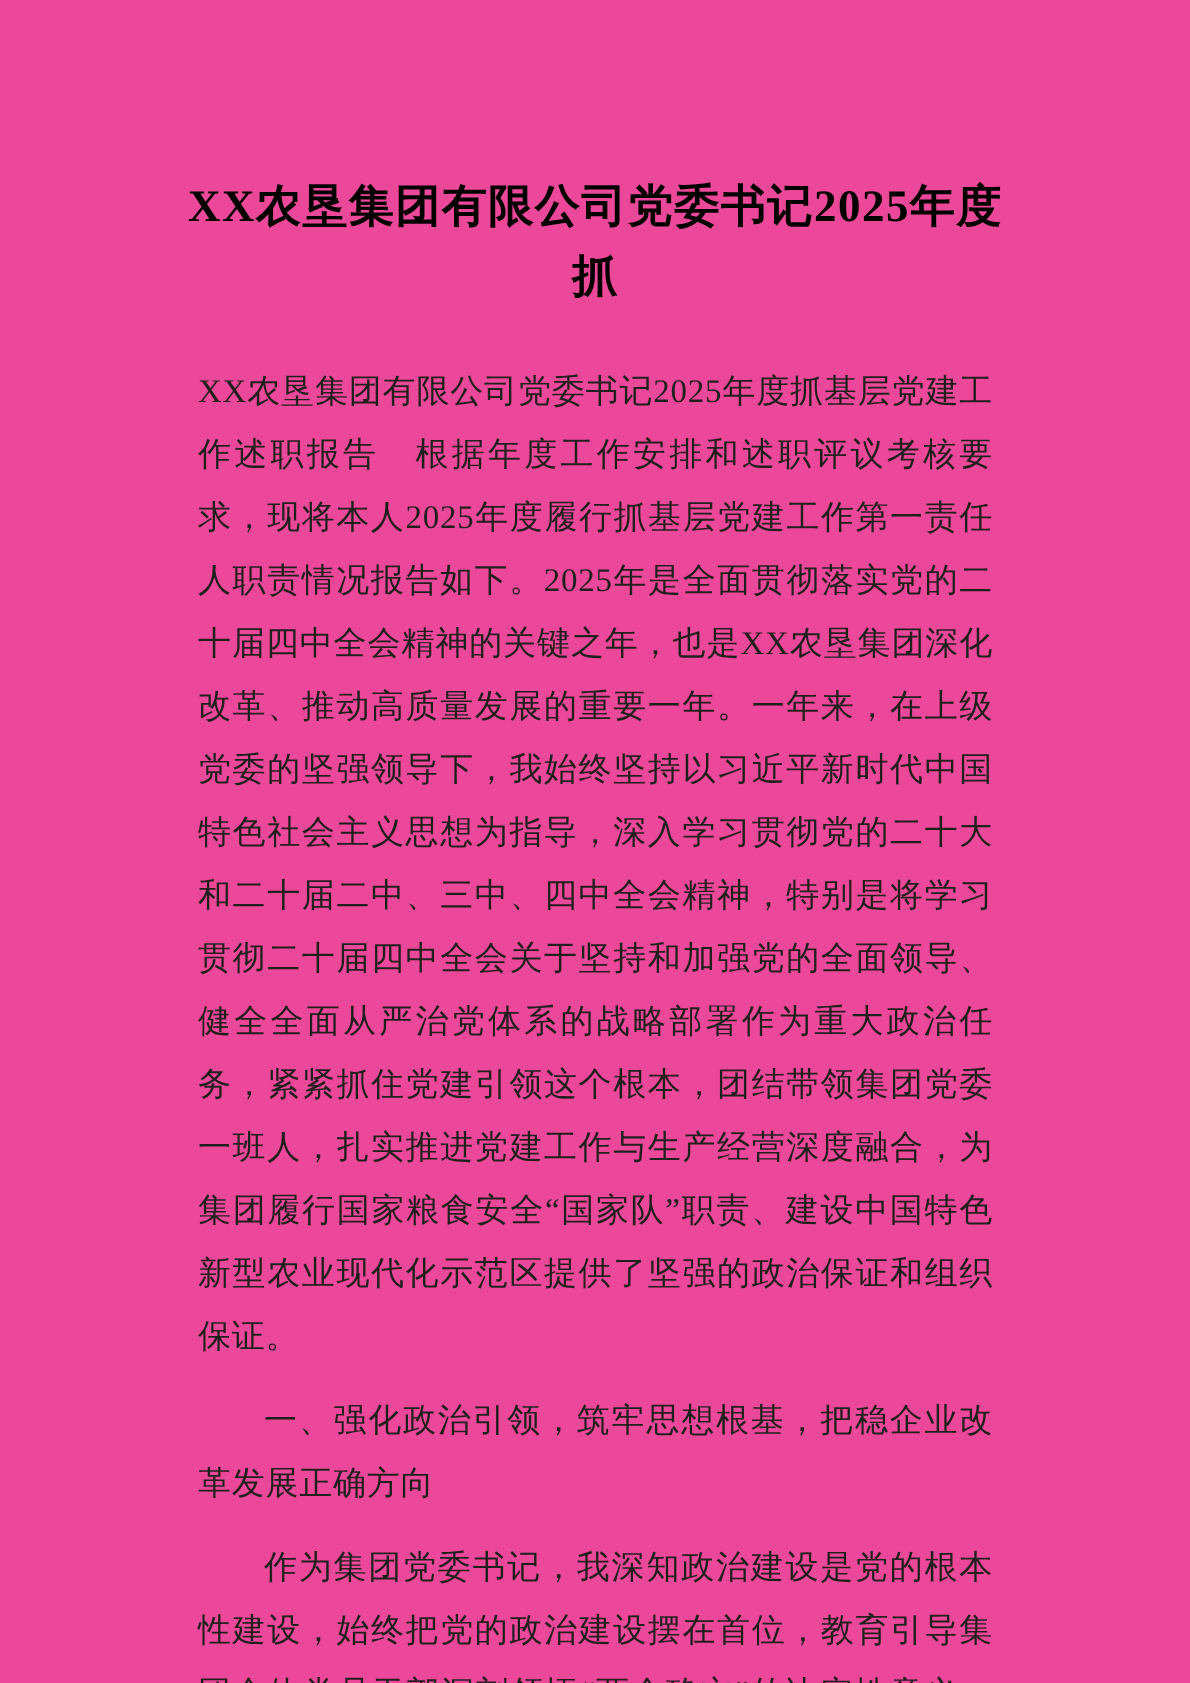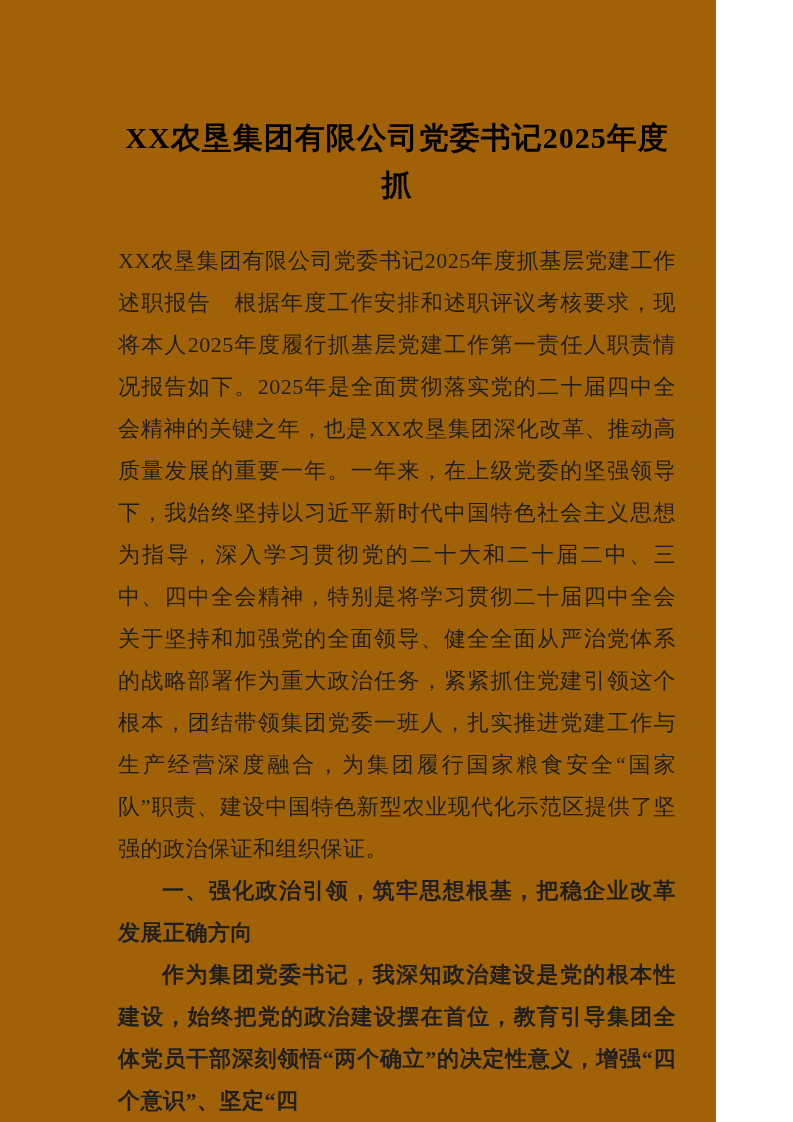--- a/index.html
+++ b/index.html
@@ -2,56 +2,55 @@
 <html><head>
 <meta charset="utf-8">
 <style>
   html, body {
     margin: 0;
     padding: 0;
     background: #ffffff;
   }
   .page {
     position: relative;
-    width: 716px;
+    width: 793px;
     height: 1122px;
-    background: #a16207;
+    background: #ec4899;
     overflow: hidden;
     color: #000000;
   }
   .content {
     position: absolute;
     left: 118px;
     top: 114px;
     width: 558px;
   }
   .doc-title {
     margin: 0 0 32px 0;
     font-family: "Liberation Serif", "DejaVu Serif", serif;
     font-weight: bold;
     font-size: 30px;
     line-height: 47px;
     text-align: center;
     color: #000000;
     letter-spacing: 1px;
   }
   .para {
-    margin: 0;
+    margin: 14px;
     font-family: "Liberation Serif", "DejaVu Serif", serif;
     font-weight: normal;
     font-size: 22px;
     line-height: 42px;
     text-align: justify;
     color: #1f1f1f;
     letter-spacing: 0.5px;
     word-break: break-all;
   }
   .para.indented {
     text-indent: 2em;
-    font-weight: bold;
   }
 </style>
 </head>
 <body>
 
 <div class="page">
   <div class="content">
     <h1 class="doc-title">
       <span>XX农垦集团有限公司党委书记2025年度抓</span><br>
     </h1>

